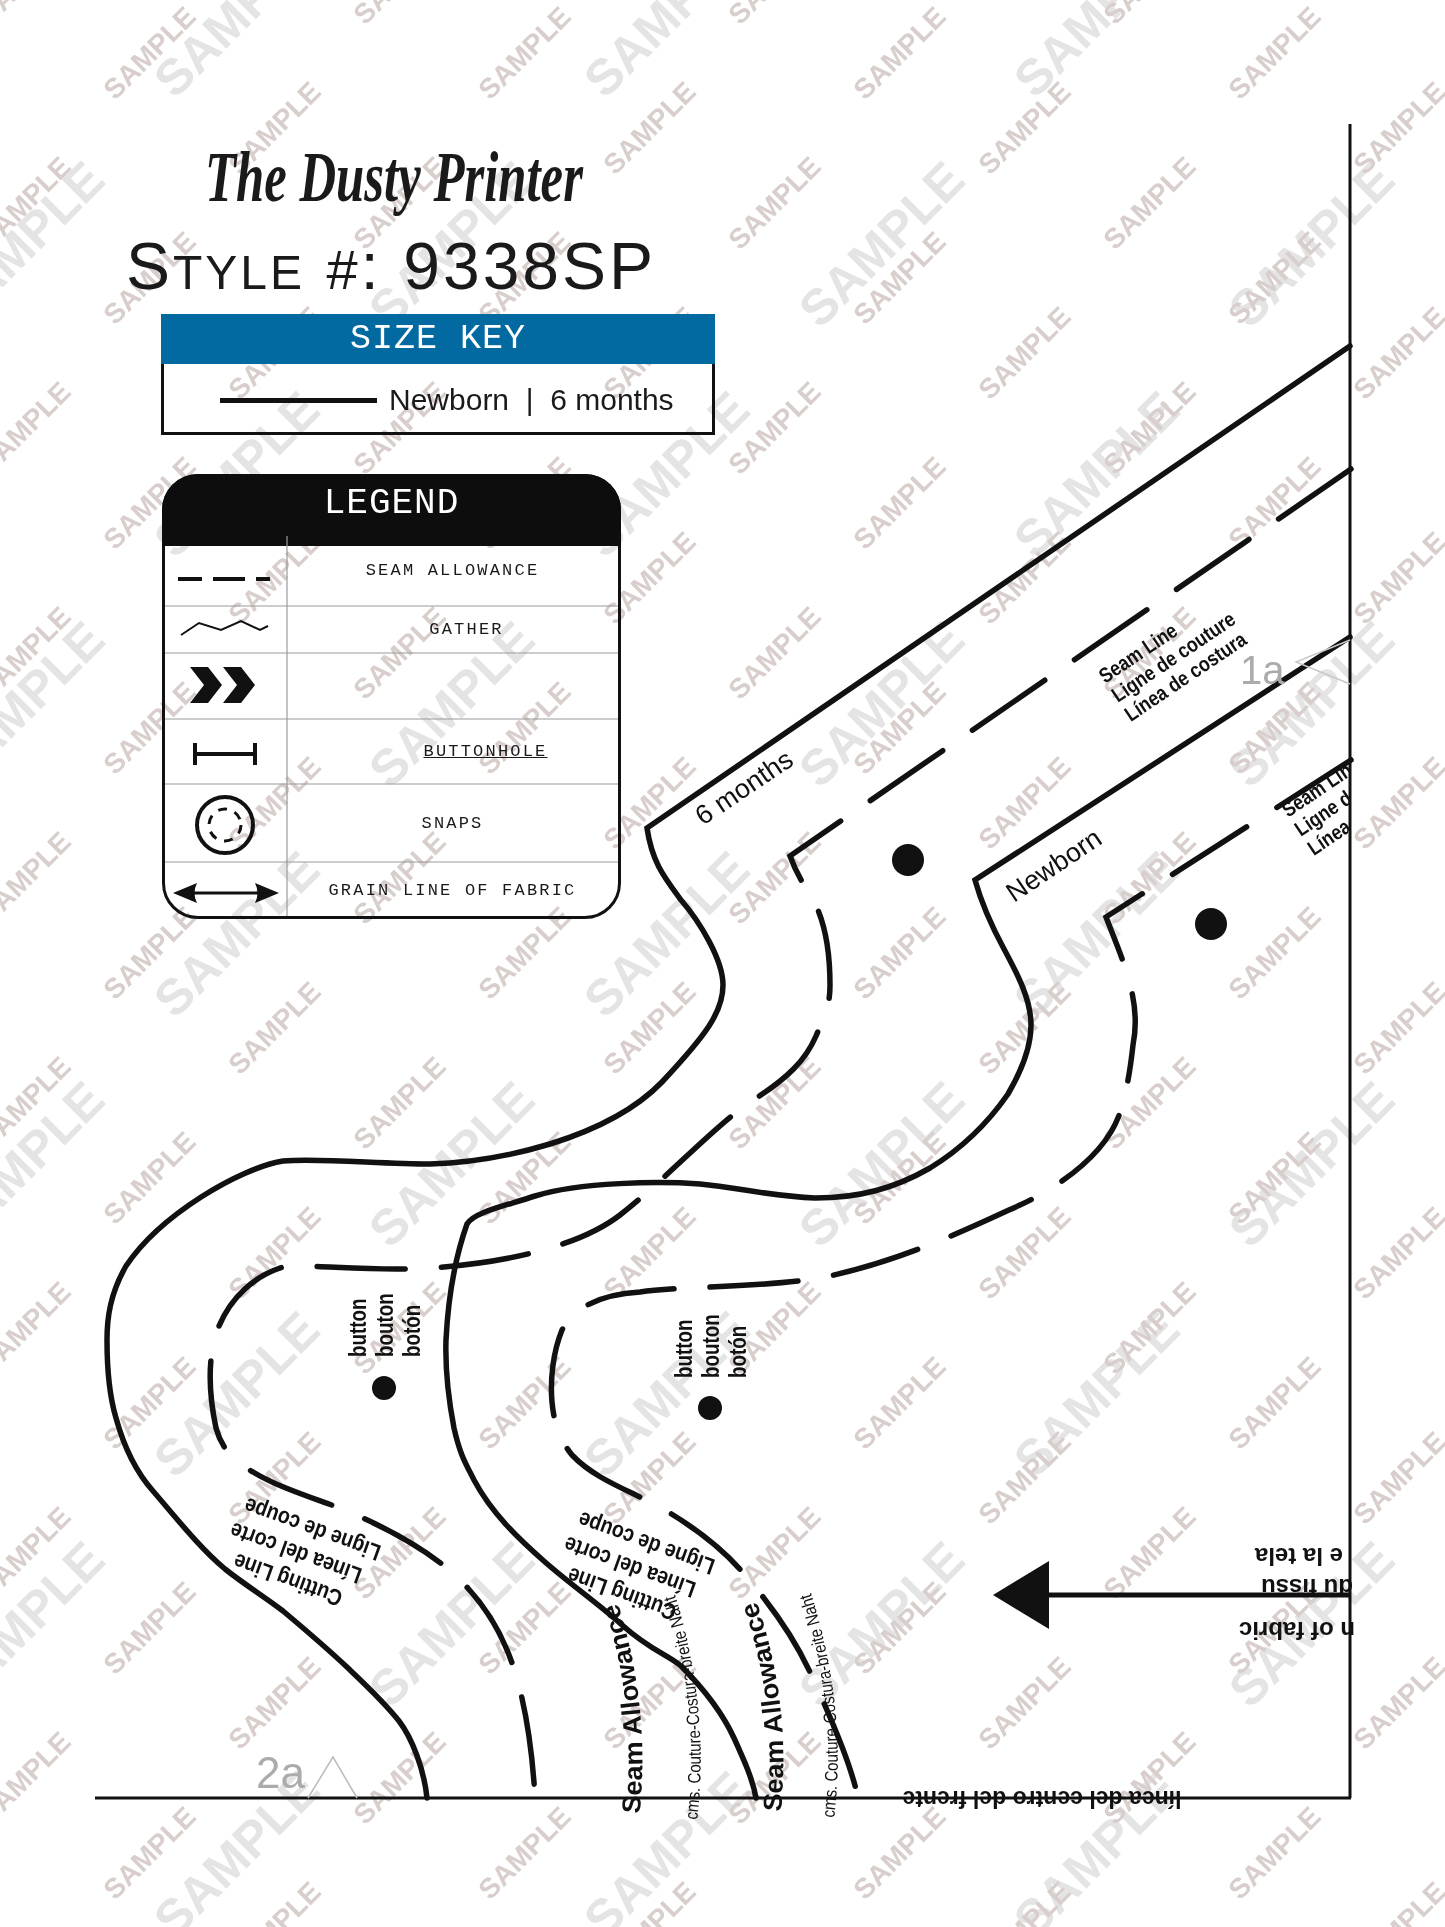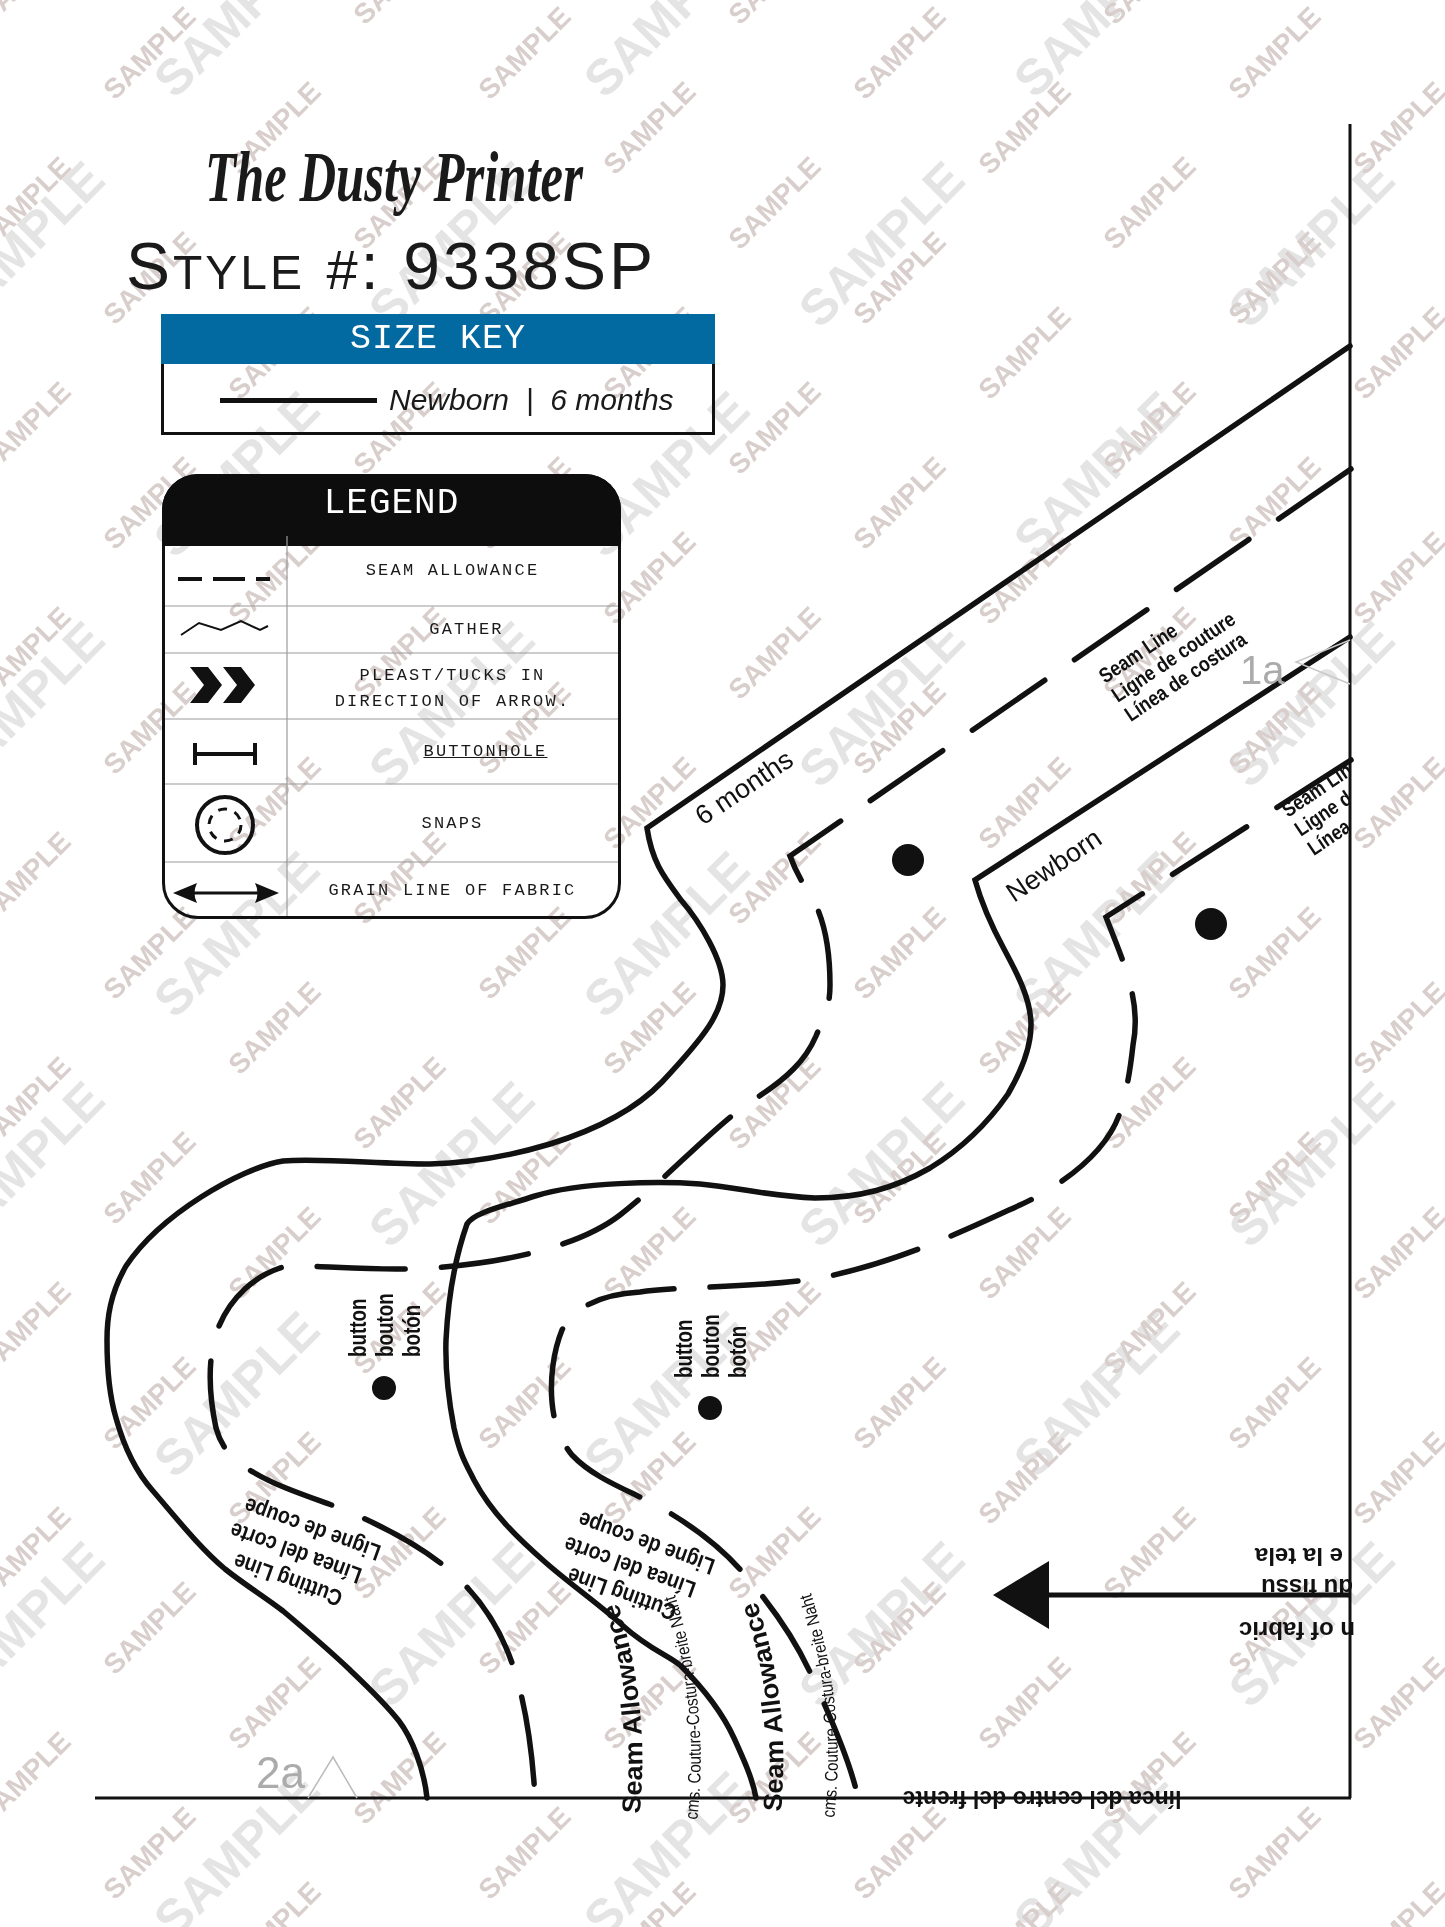--- a/index.html
+++ b/index.html
@@ -217,21 +217,21 @@
 
 <div style="position:absolute;left:126px;top:228px;font-size:66px;color:#1a1a1a;letter-spacing:3px;white-space:nowrap;font-family:'Liberation Sans',sans-serif;">S<span style="font-size:48px">TYLE</span> <span style="font-size:56px">#</span>: 9338SP</div>
 
 <div style="position:absolute;left:161px;top:314px;width:554px;height:121px;border:3px solid #111;box-sizing:border-box;background:transparent;">
 
   <div class="mono" style="position:absolute;left:-3px;top:-3px;width:554px;height:50px;background:#0369a1;color:#fff;
        font-size:35px;letter-spacing:1px;text-align:center;line-height:50px;">SIZE KEY</div>
 
   <div style="position:absolute;left:56px;top:81px;width:157px;height:5px;background:#111;"></div>
 
-  <div style="position:absolute;left:225px;top:66px;font-size:30px;color:#1a1a1a;font-style:italic;">Newborn&nbsp; | &nbsp;6 months</div>
+  <div style="position:absolute;left:225px;top:66px;font-size:30px;color:#1a1a1a;">Newborn&nbsp; | &nbsp;6 months</div>
 </div>
 
 <div style="position:absolute;left:162px;top:474px;width:459px;height:445px;border:3px solid #111;border-radius:36px;box-sizing:border-box;">
 
   <div class="mono" style="position:absolute;left:-3px;top:-3px;width:459px;height:72px;background:#0d0d0d;color:#fff;
        border-radius:36px 36px 0 0;font-size:36px;letter-spacing:1px;text-align:center;line-height:60px;">LEGEND</div>
 
   <svg width="453" height="439" viewBox="0 0 453 439" style="position:absolute;left:0;top:0;">
     <line x1="122" y1="59" x2="122" y2="439" stroke="#9a9a9a" stroke-width="1.2"></line>
     <line x1="0" y1="129" x2="453" y2="129" stroke="#9a9a9a" stroke-width="1.2"></line>
@@ -264,21 +264,20 @@
       <line x1="20" y1="416" x2="102" y2="416"></line>
     </g>
     <path d="M 8,416 L 32,406 Q 27,416 32,426 Z" fill="#111"></path>
     <path d="M 114,416 L 90,406 Q 95,416 90,426 Z" fill="#111"></path>
   </svg>
 
   <div class="mono" style="position:absolute;left:122px;width:331px;top:84px;text-align:center;font-size:17px;letter-spacing:2.2px;color:#1a1a1a;">SEAM ALLOWANCE</div>
 
   <div class="mono" style="position:absolute;left:122px;width:359px;top:143px;text-align:center;font-size:17px;letter-spacing:2.2px;color:#1a1a1a;">GATHER</div>
 
-  <div class="mono" style="position:absolute;left:122px;width:331px;top:186px;text-align:center;font-size:17px;letter-spacing:2.2px;line-height:26px;color:#1a1a1a;">PLEAST/TUCKS IN<br>DIRECTION OF ARROW.</div>
 
   <div class="mono" style="position:absolute;left:122px;width:397px;top:265px;text-align:center;font-size:17px;letter-spacing:2.2px;color:#1a1a1a;text-decoration:underline;">BUTTONHOLE</div>
 
   <div class="mono" style="position:absolute;left:122px;width:331px;top:337px;text-align:center;font-size:17px;letter-spacing:2.2px;color:#1a1a1a;">SNAPS</div>
 
   <div class="mono" style="position:absolute;left:122px;width:331px;top:404px;text-align:center;font-size:17px;letter-spacing:2.2px;color:#1a1a1a;">GRAIN LINE OF FABRIC</div>
 </div>
 
 </div>
 

